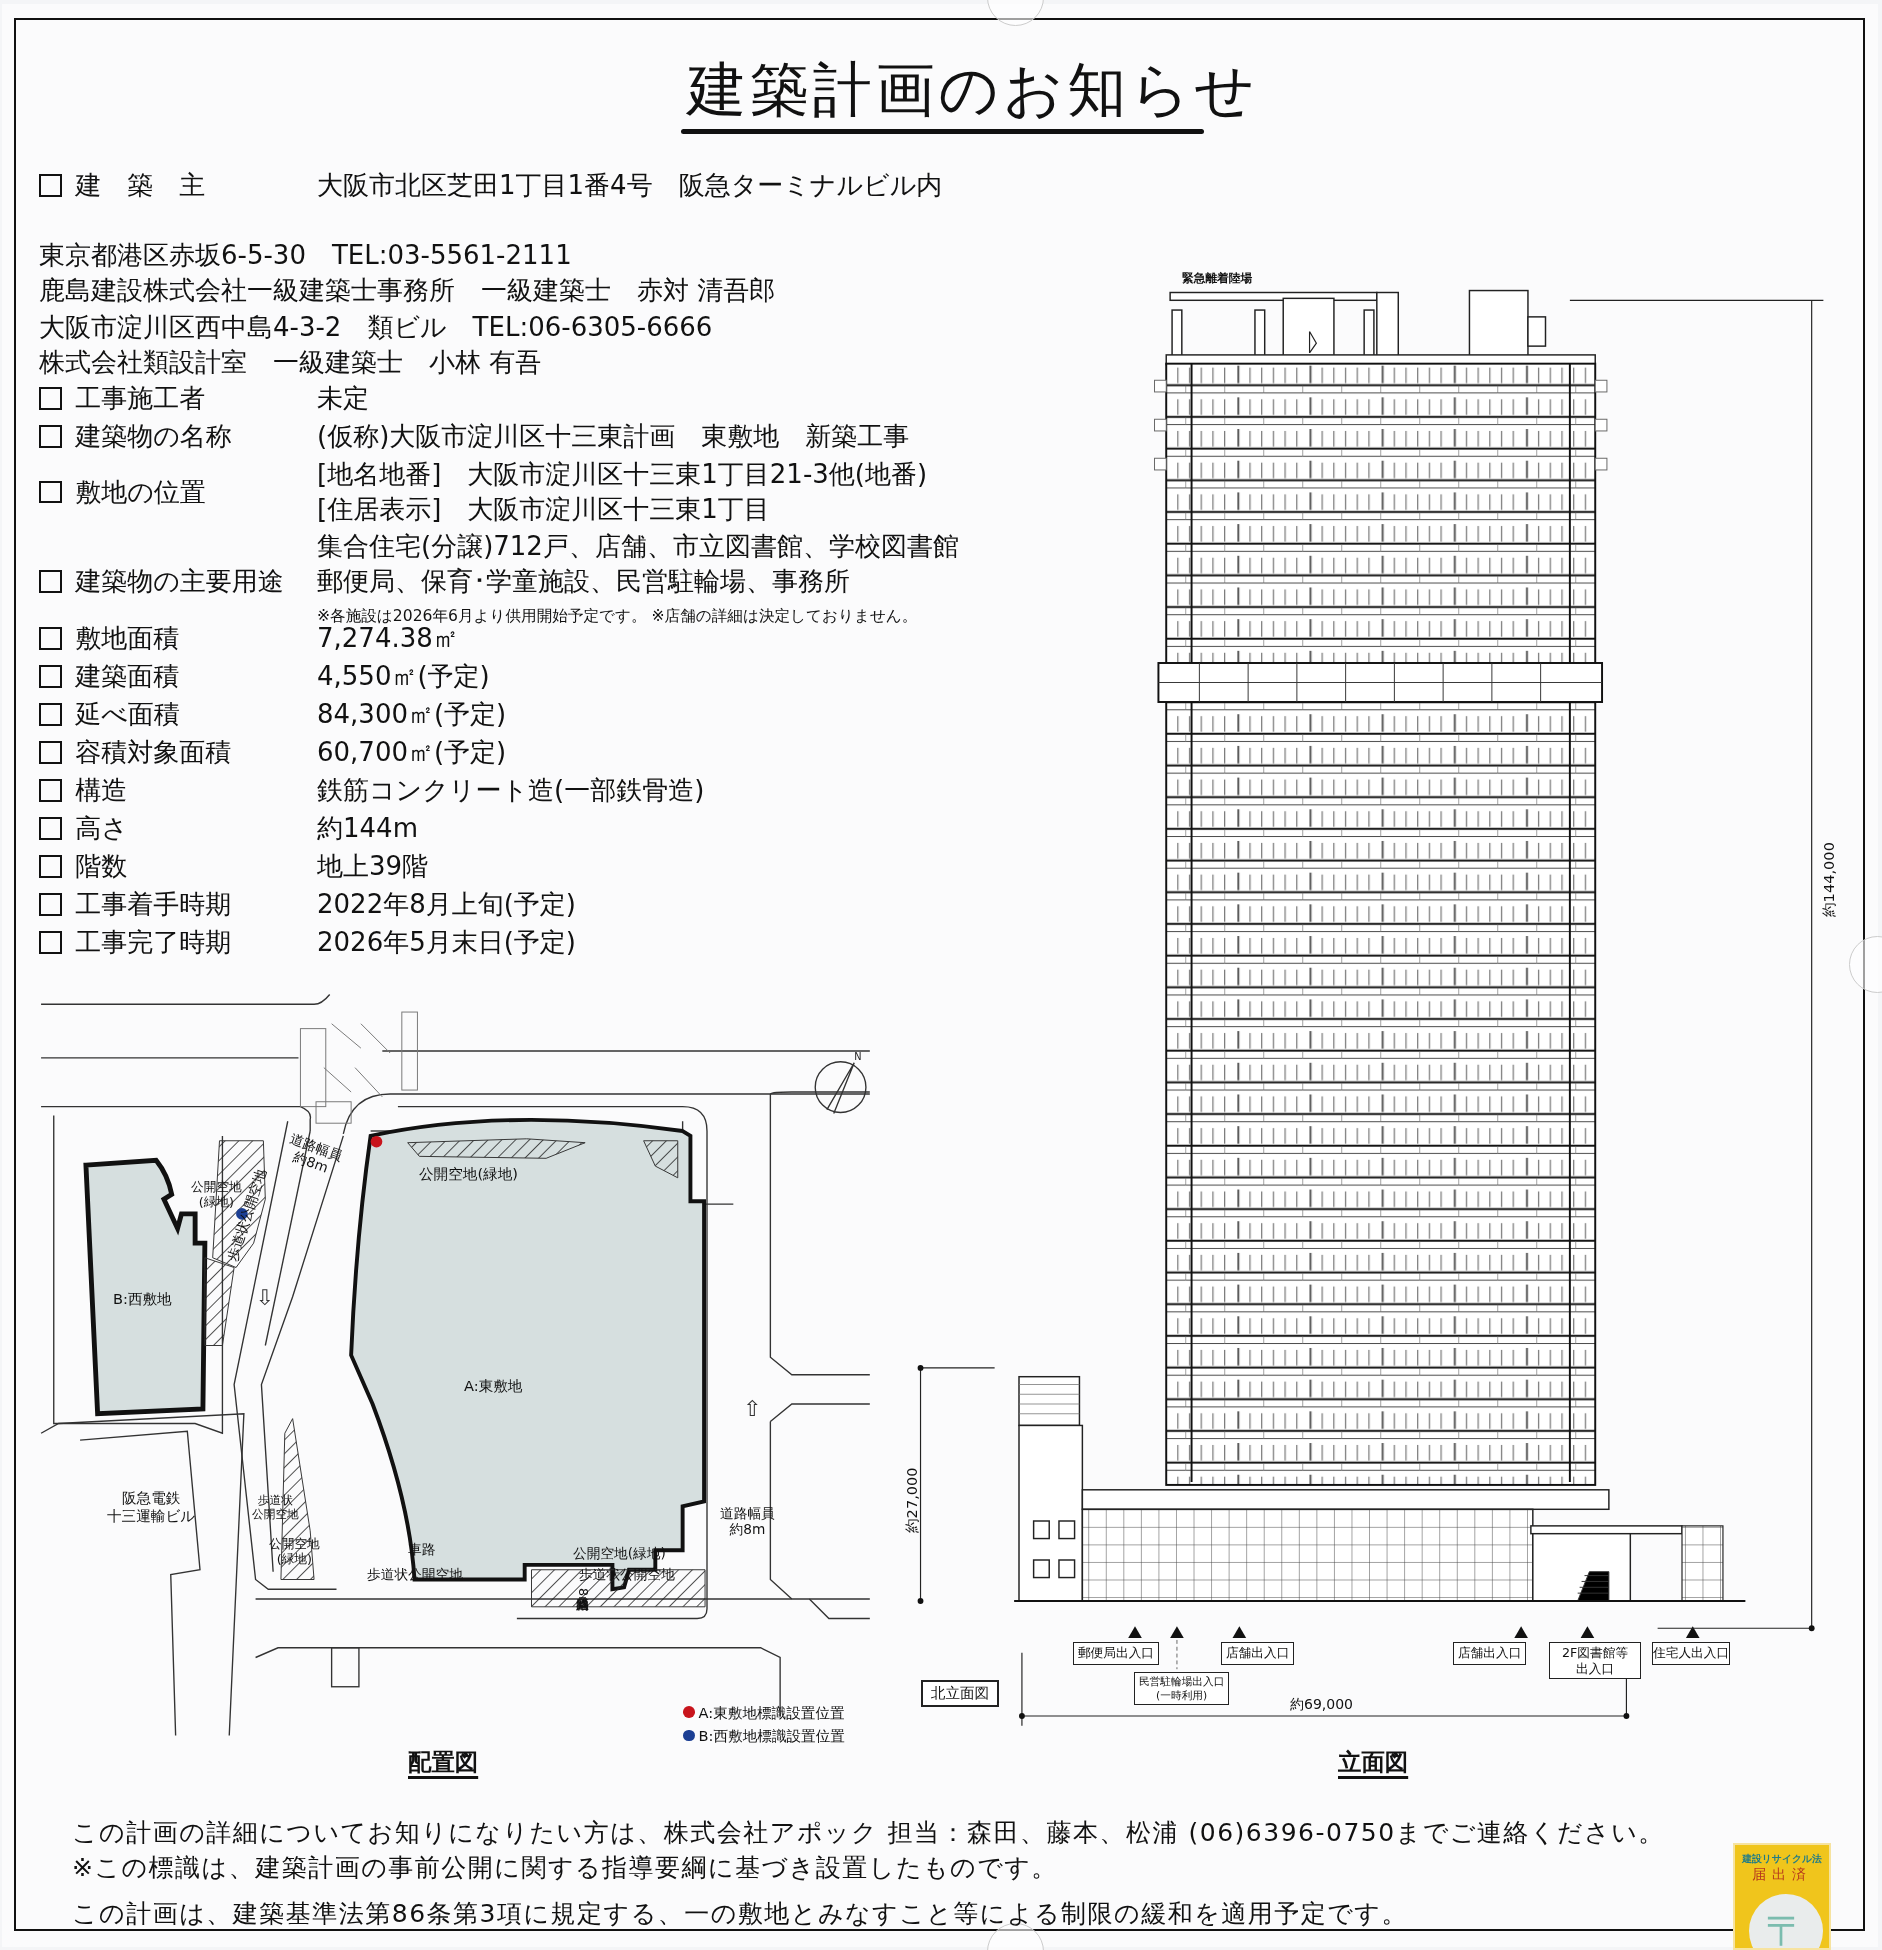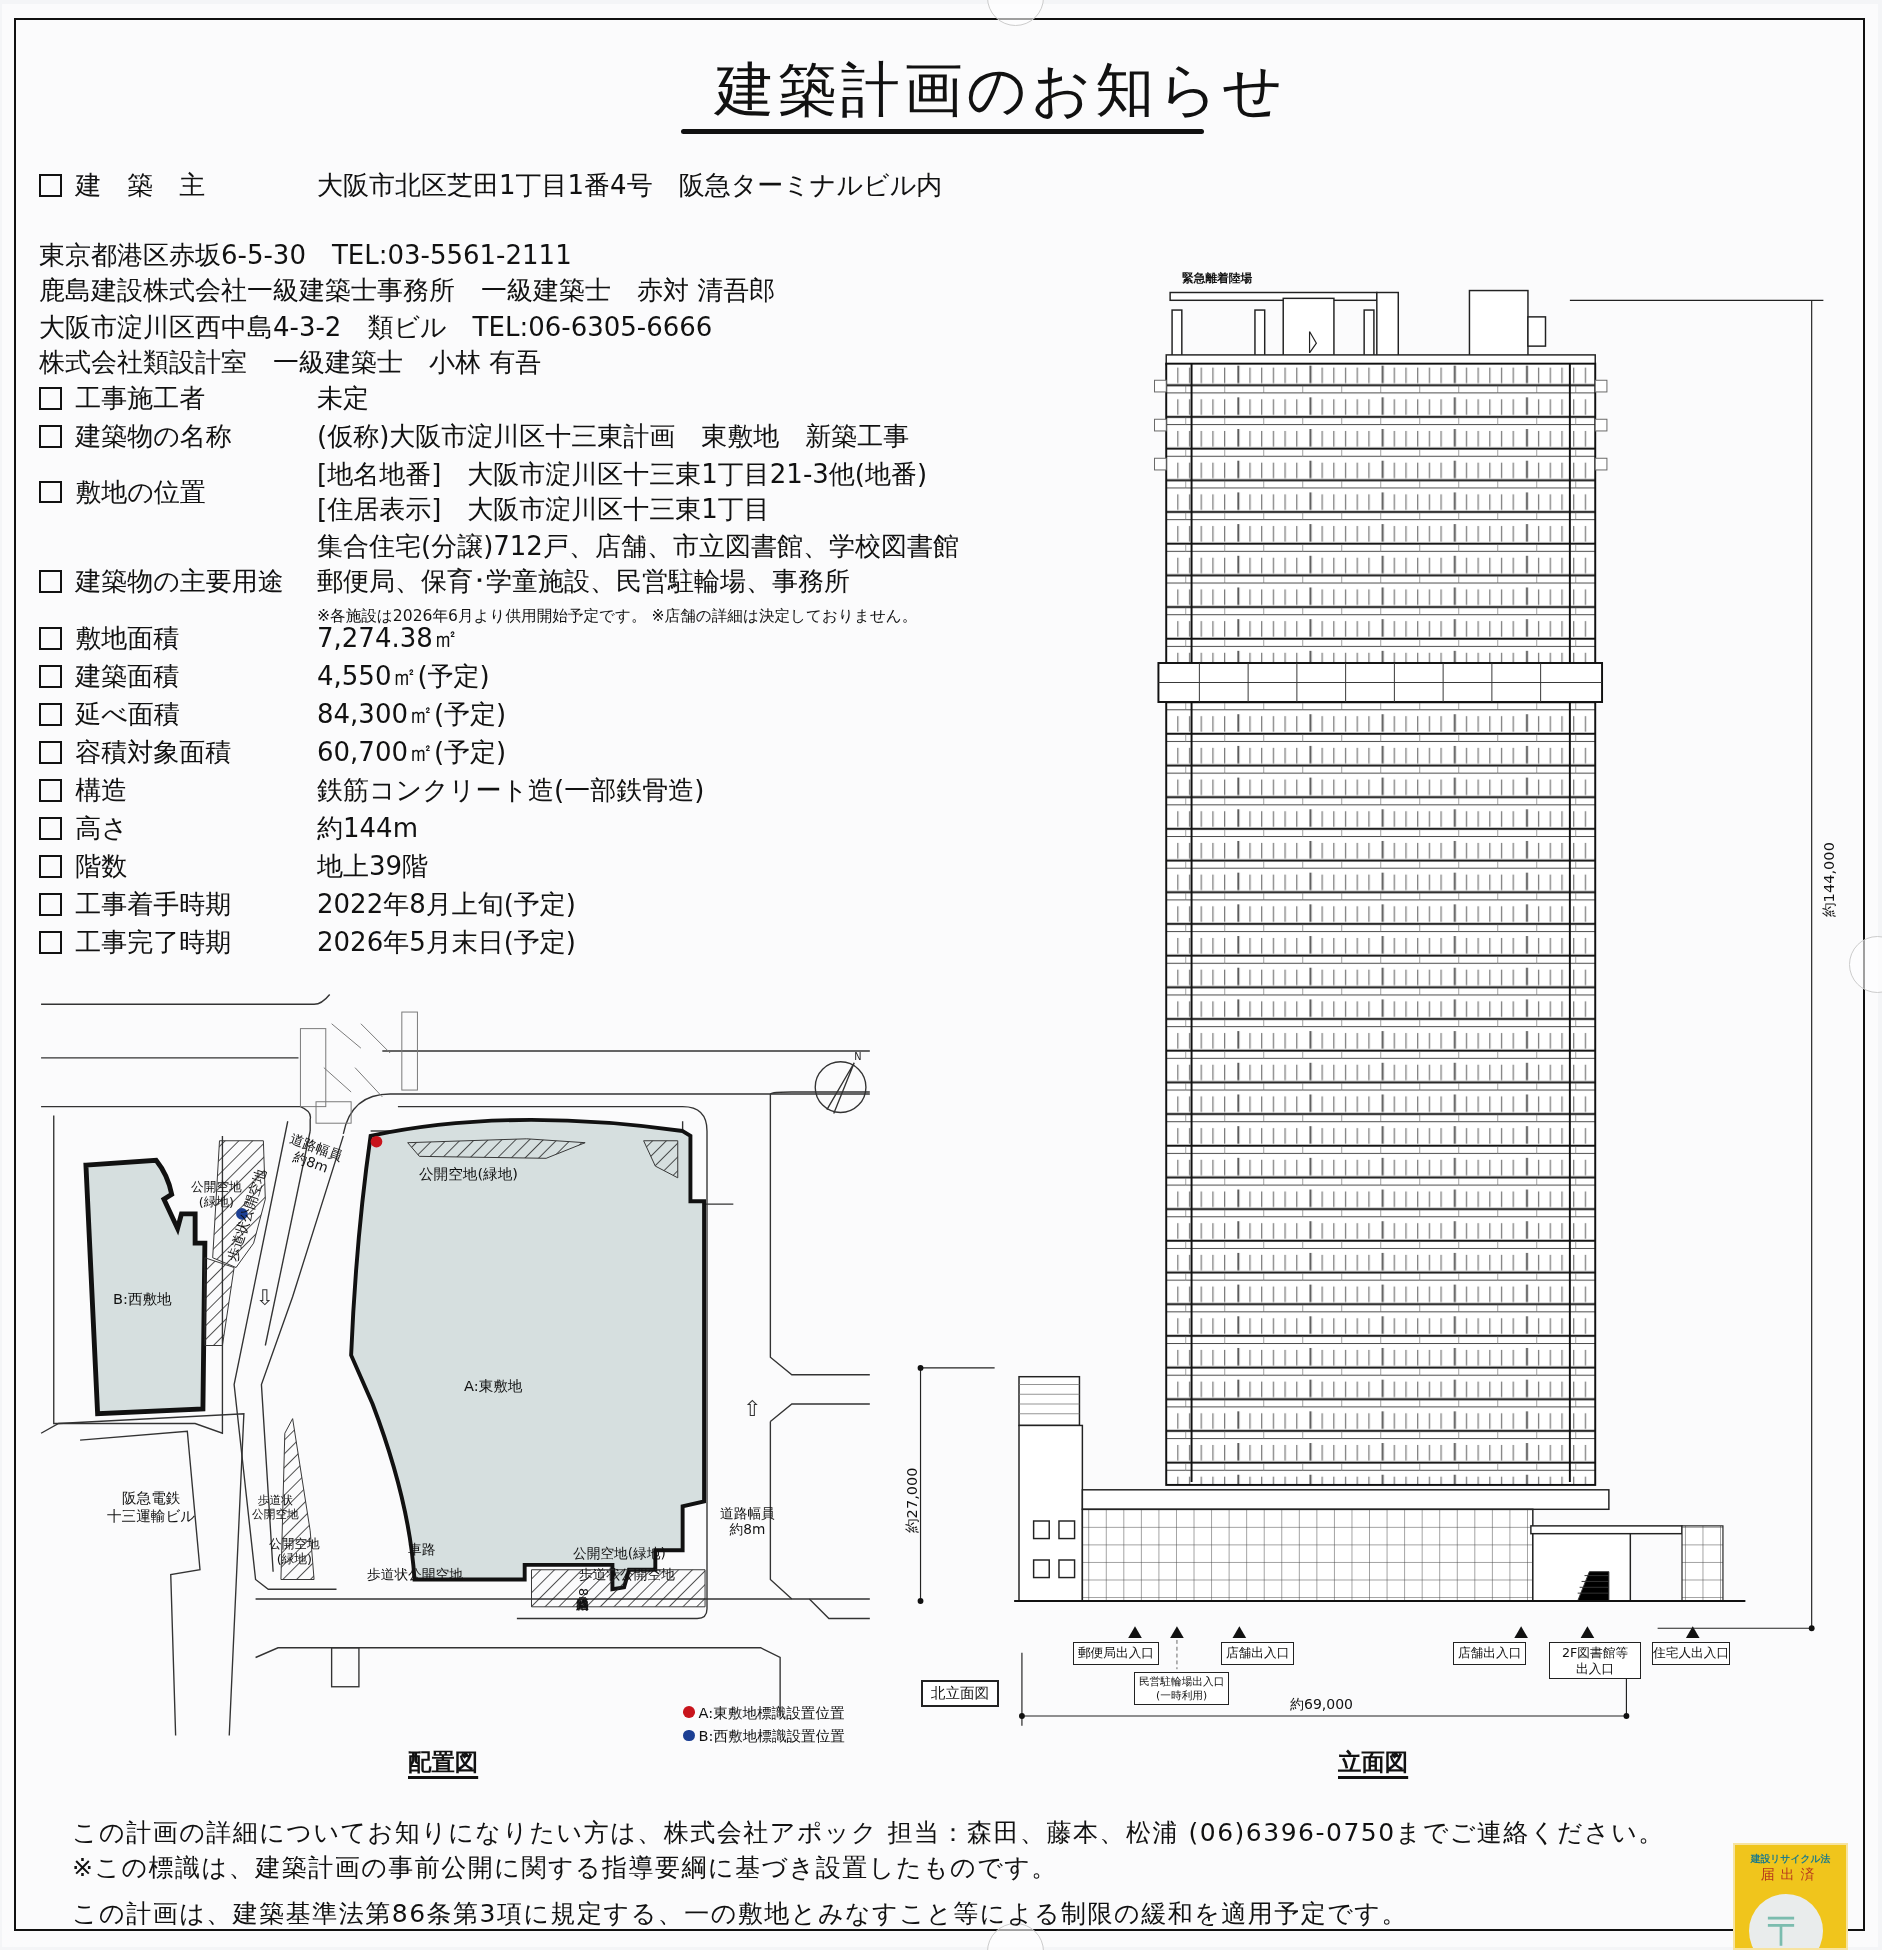--- a/index.html
+++ b/index.html
@@ -1,32 +1,32 @@
 <!DOCTYPE html>
 <html><head>
 <meta charset="utf-8">
 <style>
   html,body{margin:0;padding:0;}
   body{width:1882px;height:1950px;background:#f4f5f7;position:relative;overflow:hidden;font-family:"DejaVu Sans","Liberation Sans",sans-serif;color:#111;}
   .board{position:absolute;left:2px;top:3.9px;width:1876px;height:1943px;background:#fbfbfc;}
   .frame{position:absolute;left:13.7px;top:17.6px;width:1851px;height:1913px;border:2.9px solid #111;box-sizing:border-box;}
   .pin{position:absolute;width:55px;height:55px;border-radius:50%;border:1px solid #ccc;background:rgba(255,255,255,.6);}
-  .title{position:absolute;left:687px;top:55px;font-size:59px;letter-spacing:3.9px;line-height:70px;font-weight:400;margin-left:28px;}
+  .title{position:absolute;left:687px;top:55px;font-size:59px;letter-spacing:3.9px;line-height:70px;font-weight:400;}
   .title-ul{position:absolute;left:681px;top:129px;width:523px;height:4.9px;background:#111;border-radius:2.9px;}
   .rows{position:absolute;left:39px;top:168px;width:1063px;}
   .row{position:absolute;left:0;display:flex;font-size:26px;line-height:35px;}
   .row .lab{width:278px;display:flex;align-items:center;white-space:nowrap;}
   .row .box{display:inline-block;width:18.5px;height:18.5px;border:2px solid #111;margin-right:13.7px;flex:none;}
   .row .val{white-space:nowrap;}
   .row .val div{line-height:35px;}
   .note{font-size:15.6px;line-height:21.5px;}
   svg text{font-family:"DejaVu Sans","Liberation Sans",sans-serif;}
   .sect{position:absolute;font-size:23.4px;font-weight:700;text-decoration:underline;text-decoration-thickness:2.9px;text-underline-offset:5.9px;}
   .foot{position:absolute;left:72px;font-size:25px;letter-spacing:1.5px;white-space:nowrap;}
-  .sticker{position:absolute;left:1733px;top:1843px;width:115px;height:107px;background:#f0c51c;border:2px solid #f6e3a0;box-sizing:border-box;overflow:hidden;}
+  .sticker{position:absolute;left:1733px;top:1843px;width:98px;height:107px;background:#f0c51c;border:2px solid #f6e3a0;box-sizing:border-box;overflow:hidden;}
   .sticker .t1{font-size:9.8px;color:#1f7c88;font-weight:700;text-align:center;margin-top:7.8px;}
   .sticker .t2{font-size:14px;color:#b73a1d;font-weight:400;text-align:center;letter-spacing:5.9px;}
   .sticker .circ{position:absolute;left:13.7px;top:49px;width:74px;height:74px;border-radius:50%;background:#e9ecec;color:#7bbcae;font-size:41px;text-align:center;line-height:74px;}
 </style>
 </head>
 <body>
 
 <div class="board"></div>
 <div class="frame"></div>
 <div class="pin" style="left:987px;top:-31px"></div>

